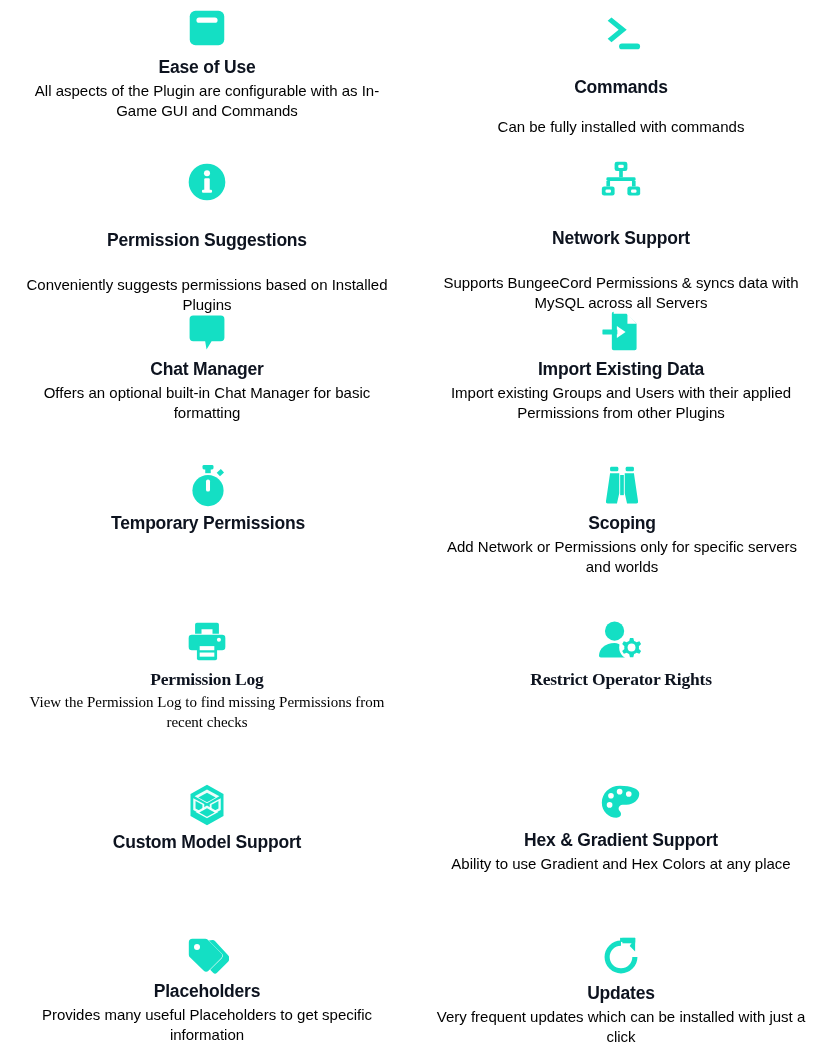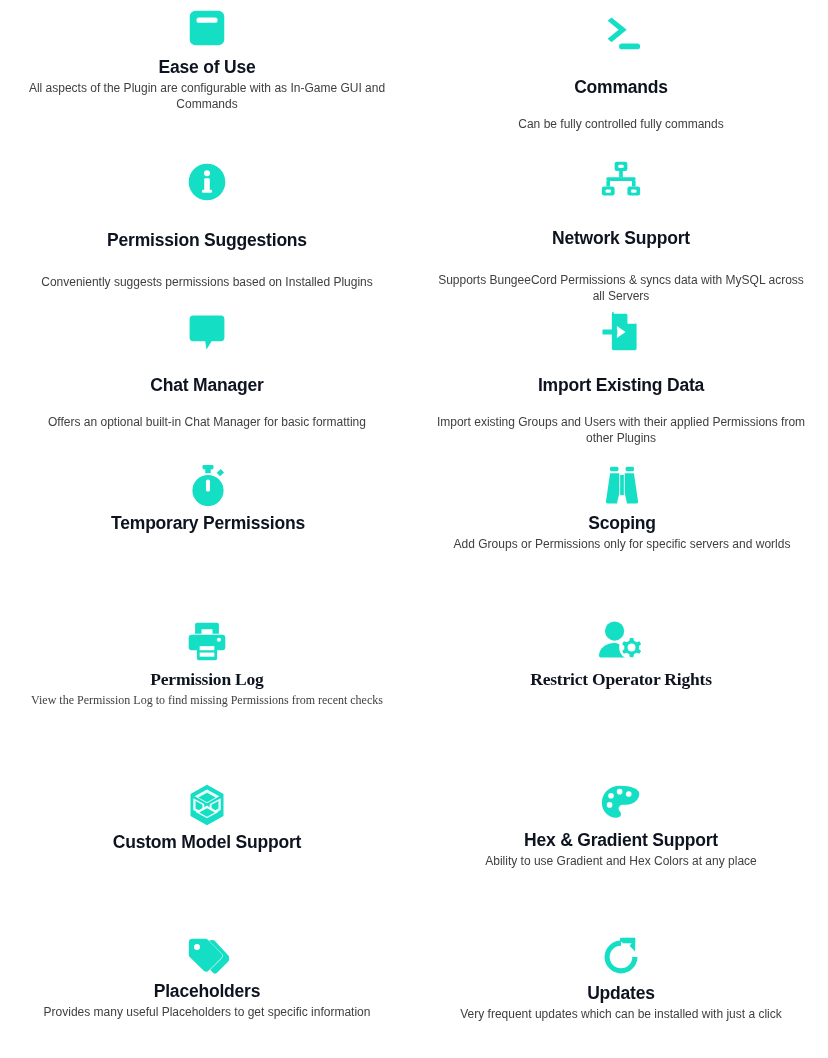--- a/index.html
+++ b/index.html
@@ -46,32 +46,32 @@
   .feature-title {
     font-size: 17.5px;
     font-weight: bold;
     letter-spacing: -0.2px;
     color: #0d131f;
     line-height: 1.25;
     margin: 0 0 2px 0;
   }
 
   .feature-desc {
-    font-size: 12px;
+    font-size: 15px;
     font-weight: normal;
-    color: #404040;
+    color: #000000;
     line-height: 1.33;
     margin: 0;
     max-width: 370px;
   }
 
   
   .r1 { padding-top: 6px; }
   .r2 { padding-top: 8px; gap: 21px; }
-  .r3 { padding-top: 6px; gap: 16px; }
+  .r3 { padding-top: 6px; }
   .r4 { padding-top: 6px; padding-left: 16px; }
   .r5 { padding-top: 6px; font-family: Liberation Serif, serif; }
   .r6 { padding-top: 4px; }
   .r7 { padding-top: 2px; }
 
   .c-right.r1 { padding-top: 16px; gap: 16px; }
 </style>
 </head>
 <body>
 
@@ -89,21 +89,21 @@
   </div>
 
   <div class="feature-card c-right r1">
     <span class="feature-icon">
       <svg width="46" height="40" viewBox="0 0 48 42" aria-hidden="true">
         <path d="M10 5 L14 1.5 L30 14.5 L14 27.5 L10 24 L21.5 14.5 Z"></path>
         <rect x="22" y="29" width="22" height="6" rx="3" ry="3"></rect>
       </svg>
     </span>
     <div class="feature-title">Commands</div>
-    <div class="feature-desc">Can be fully controlled fully commands</div>
+    <div class="feature-desc">Can be fully installed with commands</div>
   </div>
 
   <div class="feature-card c-left r2">
     <span class="feature-icon">
       <svg width="44" height="44" viewBox="0 0 48 48" aria-hidden="true">
         <circle cx="24" cy="24" r="20"></circle>
         <circle cx="24" cy="14.5" r="3.3" fill="#ffffff"></circle>
         <rect x="21" y="20" width="6" height="15" rx="1.2" ry="1.2" fill="#ffffff"></rect>
         <rect x="18.5" y="32.5" width="11" height="3.2" rx="1.2" ry="1.2" fill="#ffffff"></rect>
       </svg>
@@ -173,21 +173,21 @@
     <span class="feature-icon">
       <svg width="44" height="44" viewBox="0 0 48 48" aria-hidden="true">
         <rect x="11" y="3" width="9" height="5" rx="1.5" ry="1.5"></rect>
         <rect x="28" y="3" width="9" height="5" rx="1.5" ry="1.5"></rect>
         <path d="M11 10 h10 v22 l-2.5 11 h-10 a2 2 0 0 1 -2 -2.4 z"></path>
         <path d="M37 10 h-10 v22 l2.5 11 h10 a2 2 0 0 0 2 -2.4 z"></path>
         <rect x="22" y="12" width="4" height="22"></rect>
       </svg>
     </span>
     <div class="feature-title">Scoping</div>
-    <div class="feature-desc">Add Groups or Permissions only for specific servers and worlds</div>
+    <div class="feature-desc">Add Network or Permissions only for specific servers and worlds</div>
   </div>
 
   <div class="feature-card c-left r5">
     <span class="feature-icon">
       <svg width="44" height="44" viewBox="0 0 48 48" aria-hidden="true">
         <path d="M13 3 h22 a2 2 0 0 1 2 2 v10 h-7 v-5 h-12 v5 h-7 v-10 a2 2 0 0 1 2 -2 z"></path>
         <rect x="4" y="16" width="40" height="17" rx="3.5" ry="3.5"></rect>
         <circle cx="37" cy="21.5" r="2.2" fill="#ffffff"></circle>
         <rect x="13" y="26" width="22" height="18" rx="2" ry="2"></rect>
         <rect x="16" y="28.5" width="16" height="4.5" fill="#ffffff"></rect>

